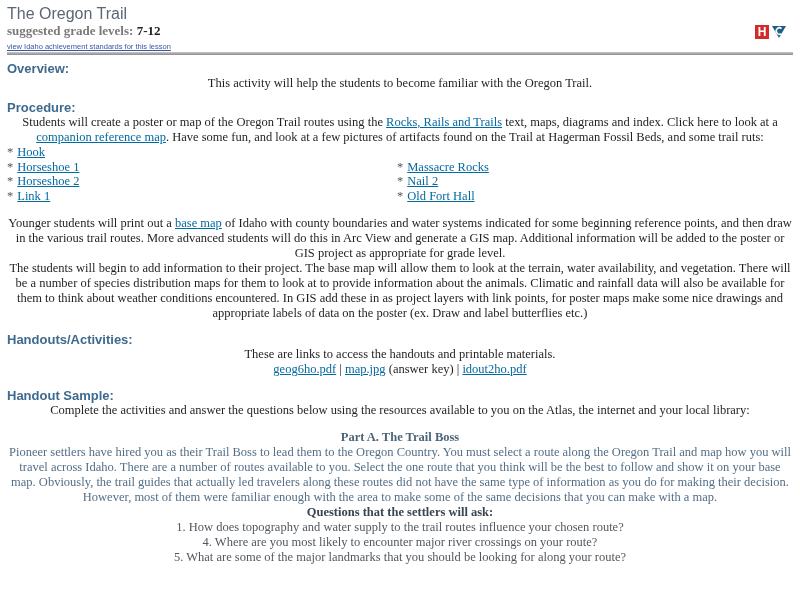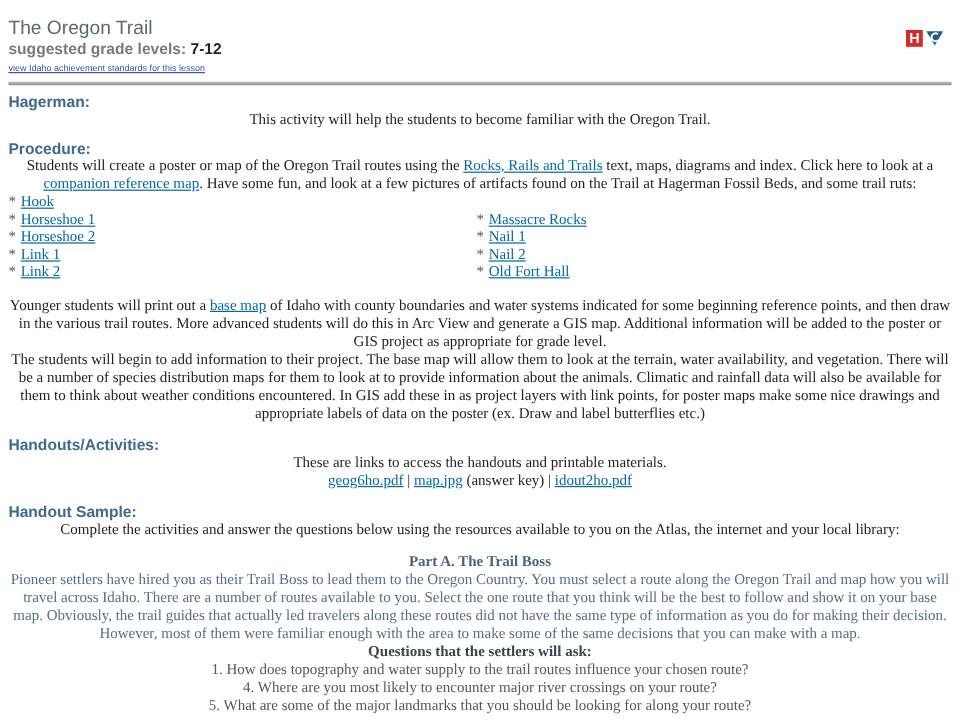--- a/index.html
+++ b/index.html
@@ -2,23 +2,23 @@
 <html><head>
   <meta charset="utf-8">
   <style>
     html, body { margin: 0; padding: 0; background: #ffffff; }
     body {
       width: 800px; height: 600px; overflow: hidden;
       font-family: "Liberation Serif", serif;
       font-size: 12.5px; color: #1f1f1f; line-height: 15px;
     }
     .wrap { padding: 0 7px; }
-    .header { position: relative; height: 68px; padding-top: 15px; box-sizing: border-box; }
+    .header { position: relative; height: 52px; padding-top: 5px; box-sizing: border-box; }
     .title { font-family: "Liberation Sans", sans-serif; font-size: 16px; color: #5b6775; line-height: 18px; }
-    .grade { font-family: Liberation Sans, sans-serif; font-size: 13px; font-weight: bold; color: #7a7a7a; line-height: 15px; }
+    .grade { font-family: Liberation Serif, serif; font-size: 13px; font-weight: bold; color: #7a7a7a; line-height: 15px; }
     .grade .val { color: #222; }
     .std-link { font-family: "Liberation Sans", sans-serif; font-size: 7.5px; color: #3a57a0; text-decoration: underline; line-height: 10px; display: inline-block; }
     .logos { position: absolute; right: 7px; top: 25px; display: flex; gap: 3px; align-items: center; }
     .logo-h { width: 14px; height: 14px; background: #d42a2a; color: #fff; font-family: "Liberation Sans", sans-serif; font-weight: bold; font-size: 12px; line-height: 14px; text-align: center; }
     .logo-t { width: 14px; height: 14px; }
     .rule { height: 3px; background: linear-gradient(#c7c7c7, #8c8c8c); margin: 0 7px 0 7px; }
     h3 { font-family: "Liberation Sans", sans-serif; font-size: 13px; font-weight: bold; color: #3e6a8e; margin: 6px 0 0 0; line-height: 15px; }
     p { margin: 0; text-align: center; }
     a, .lnk { color: #0369a1; text-decoration: underline; cursor: pointer; }
     .lists { display: flex; margin-top: 0; align-items: flex-end; }
@@ -46,40 +46,38 @@
       <svg class="logo-t" viewBox="0 0 14 14">
         <polygon points="0,1 14,1 7,13" fill="#1f5f86"></polygon>
         <path d="M9.5,3.5 A3.2,3.2 0 1 0 9.5,8.5" stroke="#ffffff" stroke-width="1.6" fill="none"></path>
       </svg>
     </div>
   </div>
 </div>
 <div class="rule"></div>
 
 <div class="wrap">
-  <h3>Hagerman:</h3>
+  <h3>Overview:</h3>
   <p>This activity will help the students to become familiar with the Oregon Trail.</p>
 
   <h3 style="margin-top:9px">Procedure:</h3>
   <p><span>Students will create a poster or map of the Oregon Trail routes using the </span><a>Rocks, Rails and Trails</a><span> text, maps, diagrams and index. Click here to look at a </span><a>companion reference map</a><span>. Have some fun, and look at a few pictures of artifacts found on the Trail at Hagerman Fossil Beds, and some trail ruts:</span></p>
 
   <div class="lists">
     <div class="col">
       <ul>
         <li><span class="b">*</span><a>Hook</a></li>
         <li><span class="b">*</span><a>Horseshoe 1</a></li>
         <li><span class="b">*</span><a>Horseshoe 2</a></li>
         <li><span class="b">*</span><a>Link 1</a></li>
-        <li><span class="b">*</span><a>Link 2</a></li>
       </ul>
     </div>
     <div class="col">
       <ul>
         <li><span class="b">*</span><a>Massacre Rocks</a></li>
-        <li><span class="b">*</span><a>Nail 1</a></li>
         <li><span class="b">*</span><a>Nail 2</a></li>
         <li><span class="b">*</span><a>Old Fort Hall</a></li>
       </ul>
     </div>
   </div>
 
   <div style="height:13px"></div>
   <p><span>Younger students will print out a </span><a>base map</a><span> of Idaho with county boundaries and water systems indicated for some beginning reference points, and then draw in the various trail routes. More advanced students will do this in Arc View and generate a GIS map. Additional information will be added to the poster or GIS project as appropriate for grade level.</span></p>
   <p>The students will begin to add information to their project. The base map will allow them to look at the terrain, water availability, and vegetation. There will be a number of species distribution maps for them to look at to provide information about the animals. Climatic and rainfall data will also be available for them to think about weather conditions encountered. In GIS add these in as project layers with link points, for poster maps make some nice drawings and appropriate labels of data on the poster (ex. Draw and label butterflies etc.)</p>
 

